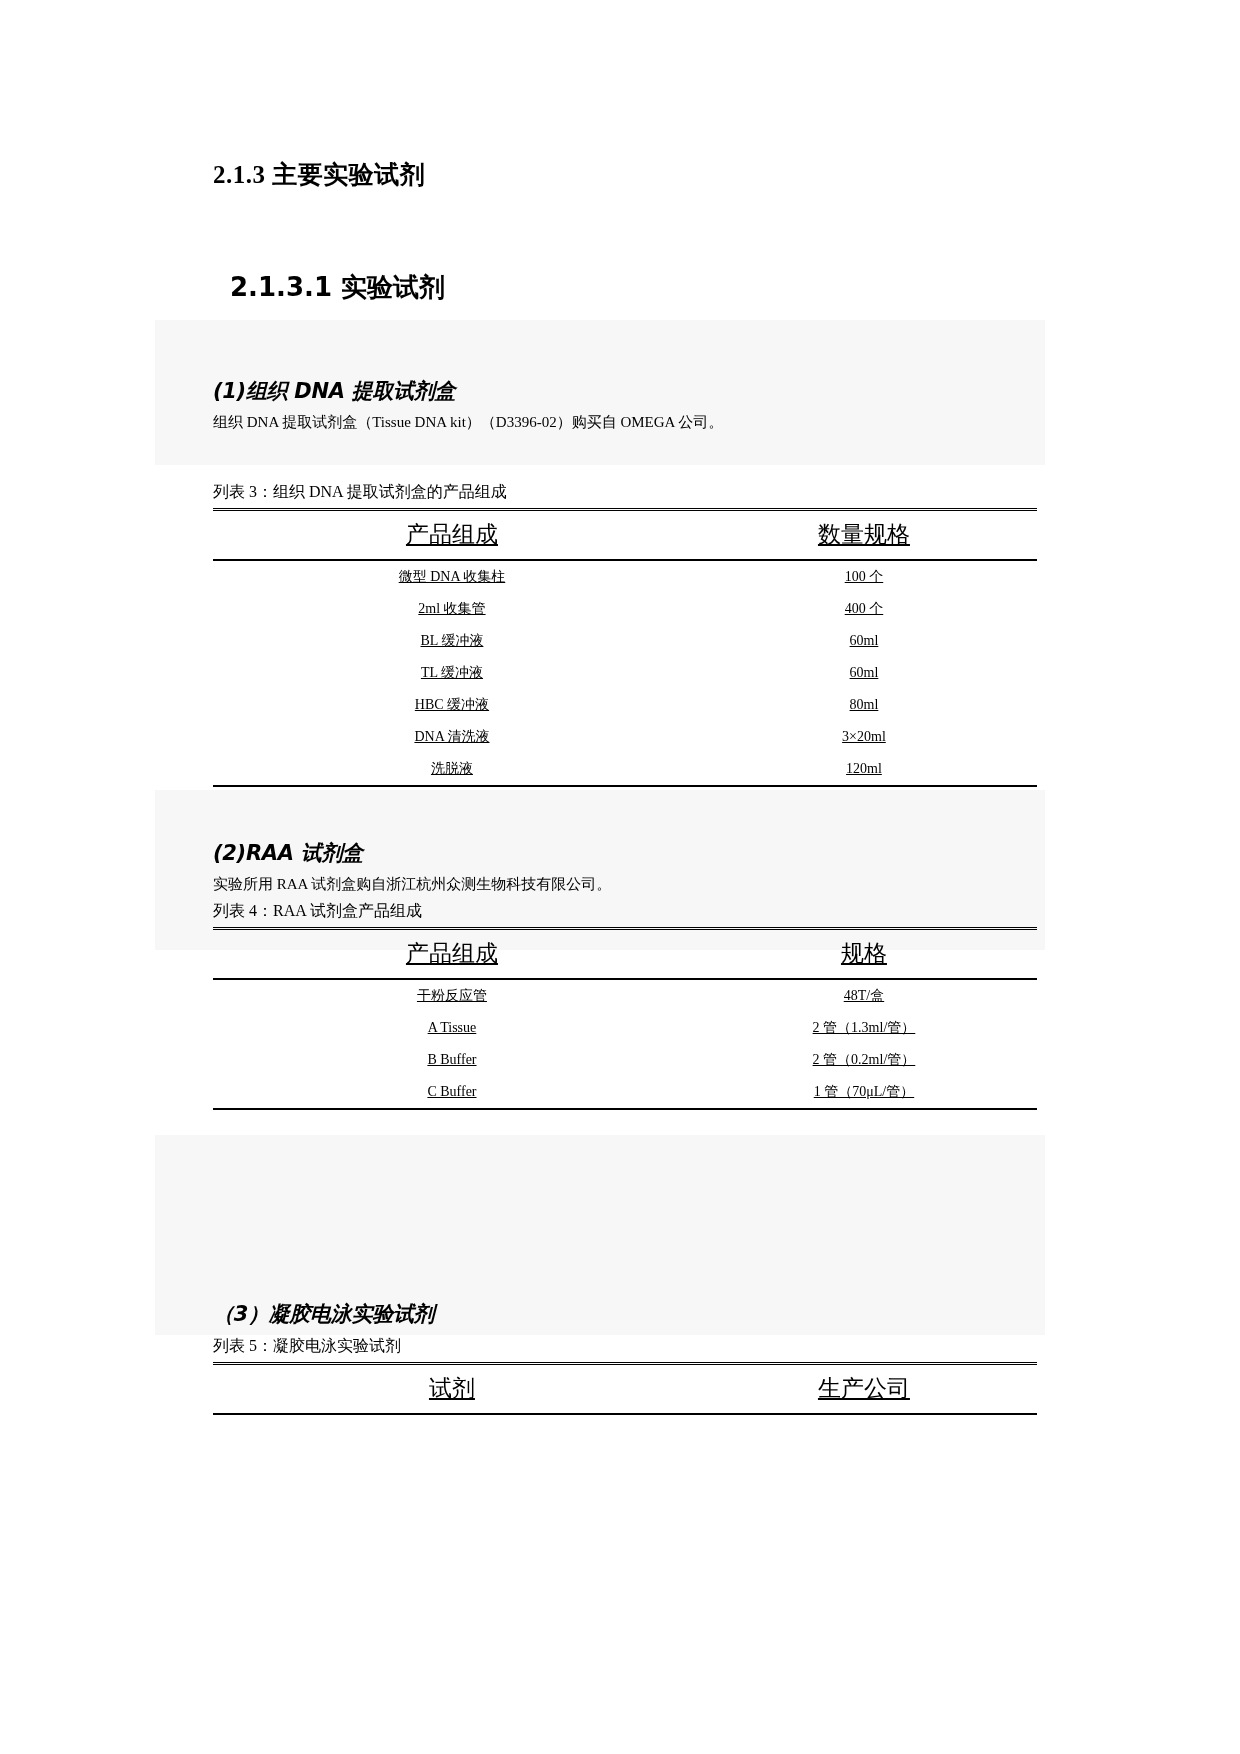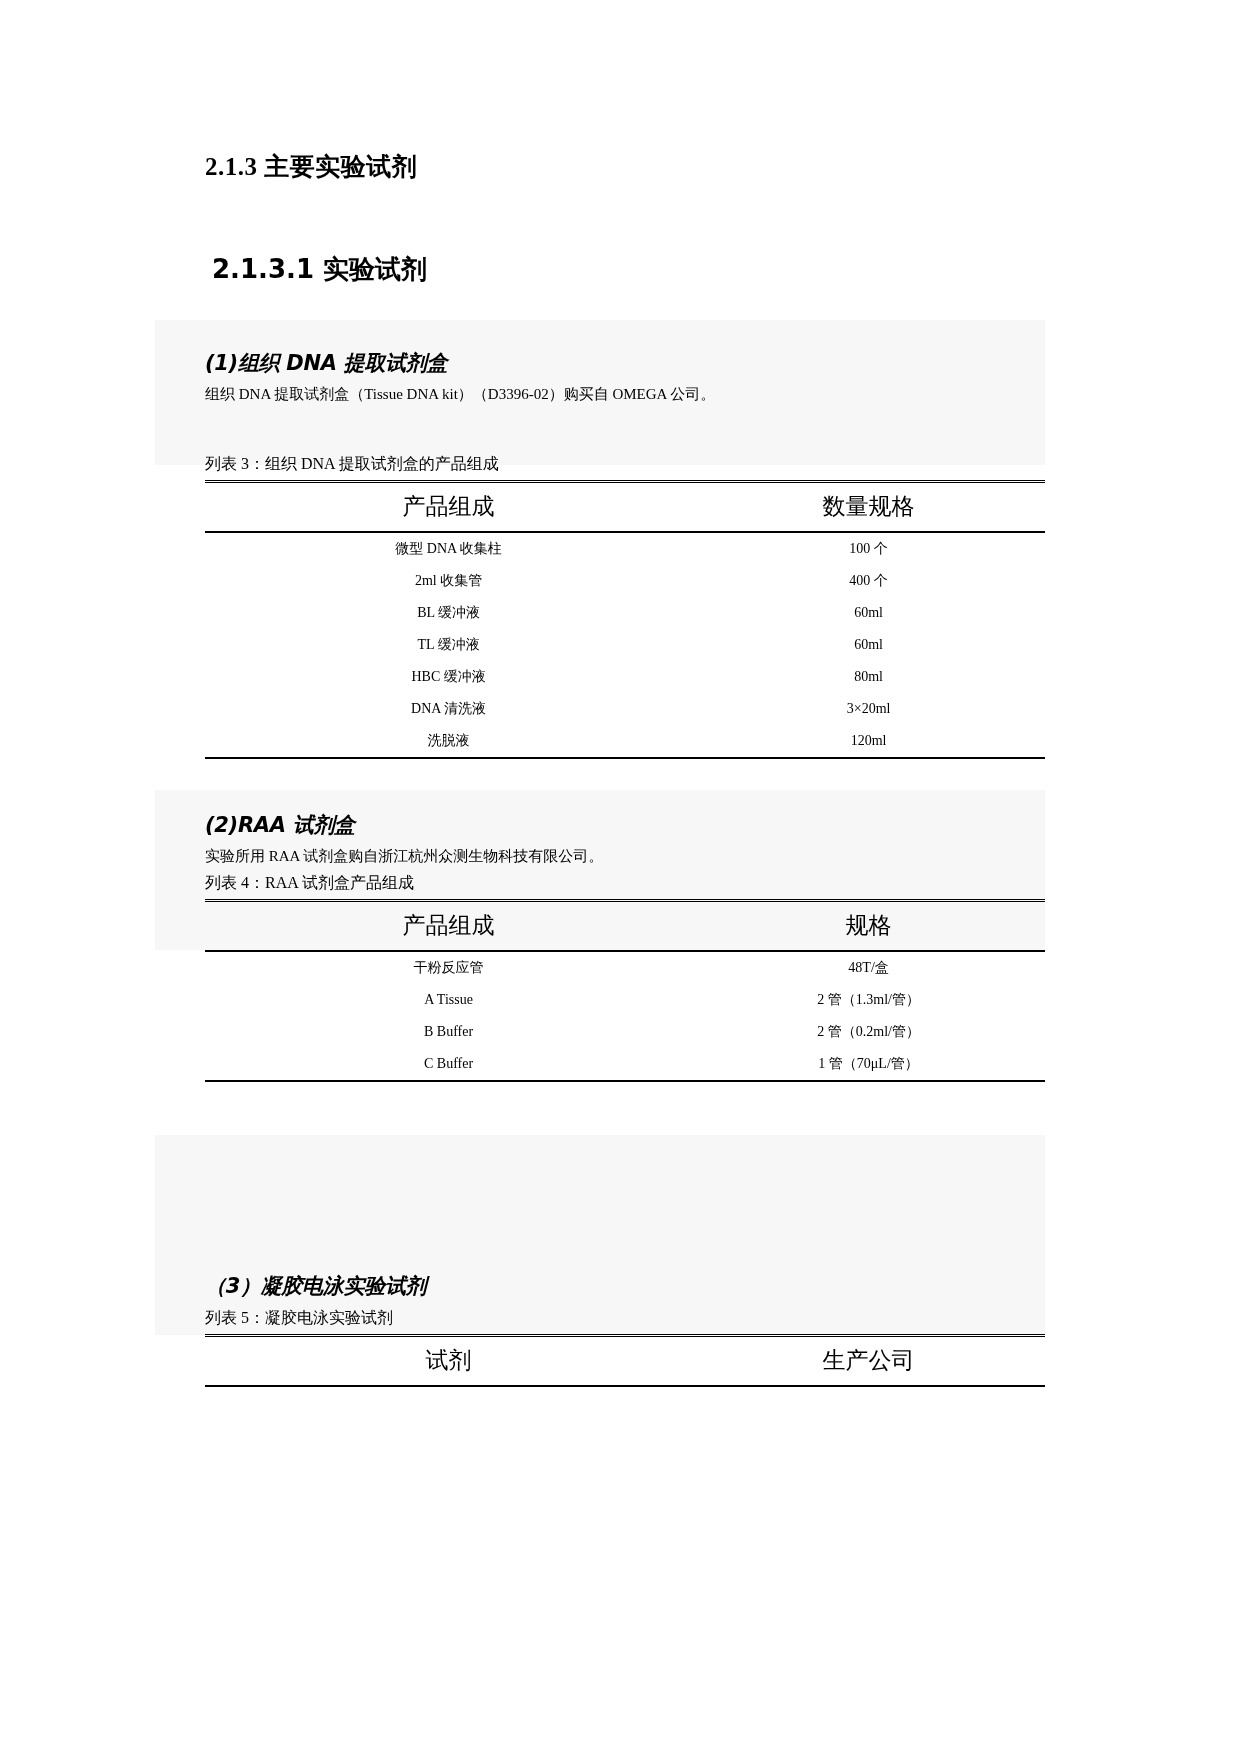--- a/index.html
+++ b/index.html
@@ -24,21 +24,21 @@
   }
 
   
   .content {
     position: absolute;
     left: 0;
     top: 0;
     width: 1240px;
     height: 1754px;
     box-sizing: border-box;
-    padding: 0;
+    padding: 8px;
   }
 
   .band {
     position: absolute;
     background: #f7f7f7;
     left: 155px;
     width: 890px;
   }
   .band-a { top: 320px;  height: 145px; }
   .band-b { top: 790px;  height: 160px; }
@@ -60,21 +60,21 @@
     letter-spacing: 0.5px;
   }
 
   .gap-1 { height: 62px; }
   .gap-2 { height: 55px; }
 
   h3.sub-title {
     font-family: "DejaVu Sans", "Liberation Sans", sans-serif;
     font-size: 26px;
     font-weight: bold;
-    margin: 7px;
+    margin: 17px;
     letter-spacing: 0px;
   }
 
   h4.item-title {
     font-family: "DejaVu Sans", "Liberation Sans", sans-serif;
     font-size: 21px;
     font-weight: bold;
     margin: 0 0 6px 0;
     letter-spacing: -0.3px;
     font-style: italic;
@@ -91,20 +91,21 @@
     font-size: 16px;
     line-height: 1.5;
     margin: 0 0 4px 0;
   }
 
   table.doc-table {
     width: 100%;
     border-collapse: collapse;
     margin: 0 0 0 0;
     table-layout: fixed;
+    text-decoration: underline;
   }
 
   table.doc-table thead th {
     font-weight: normal;
     font-size: 23px;
     padding: 8px 0 9px 0;
     text-align: center;
   }
 
   table.doc-table thead tr {

